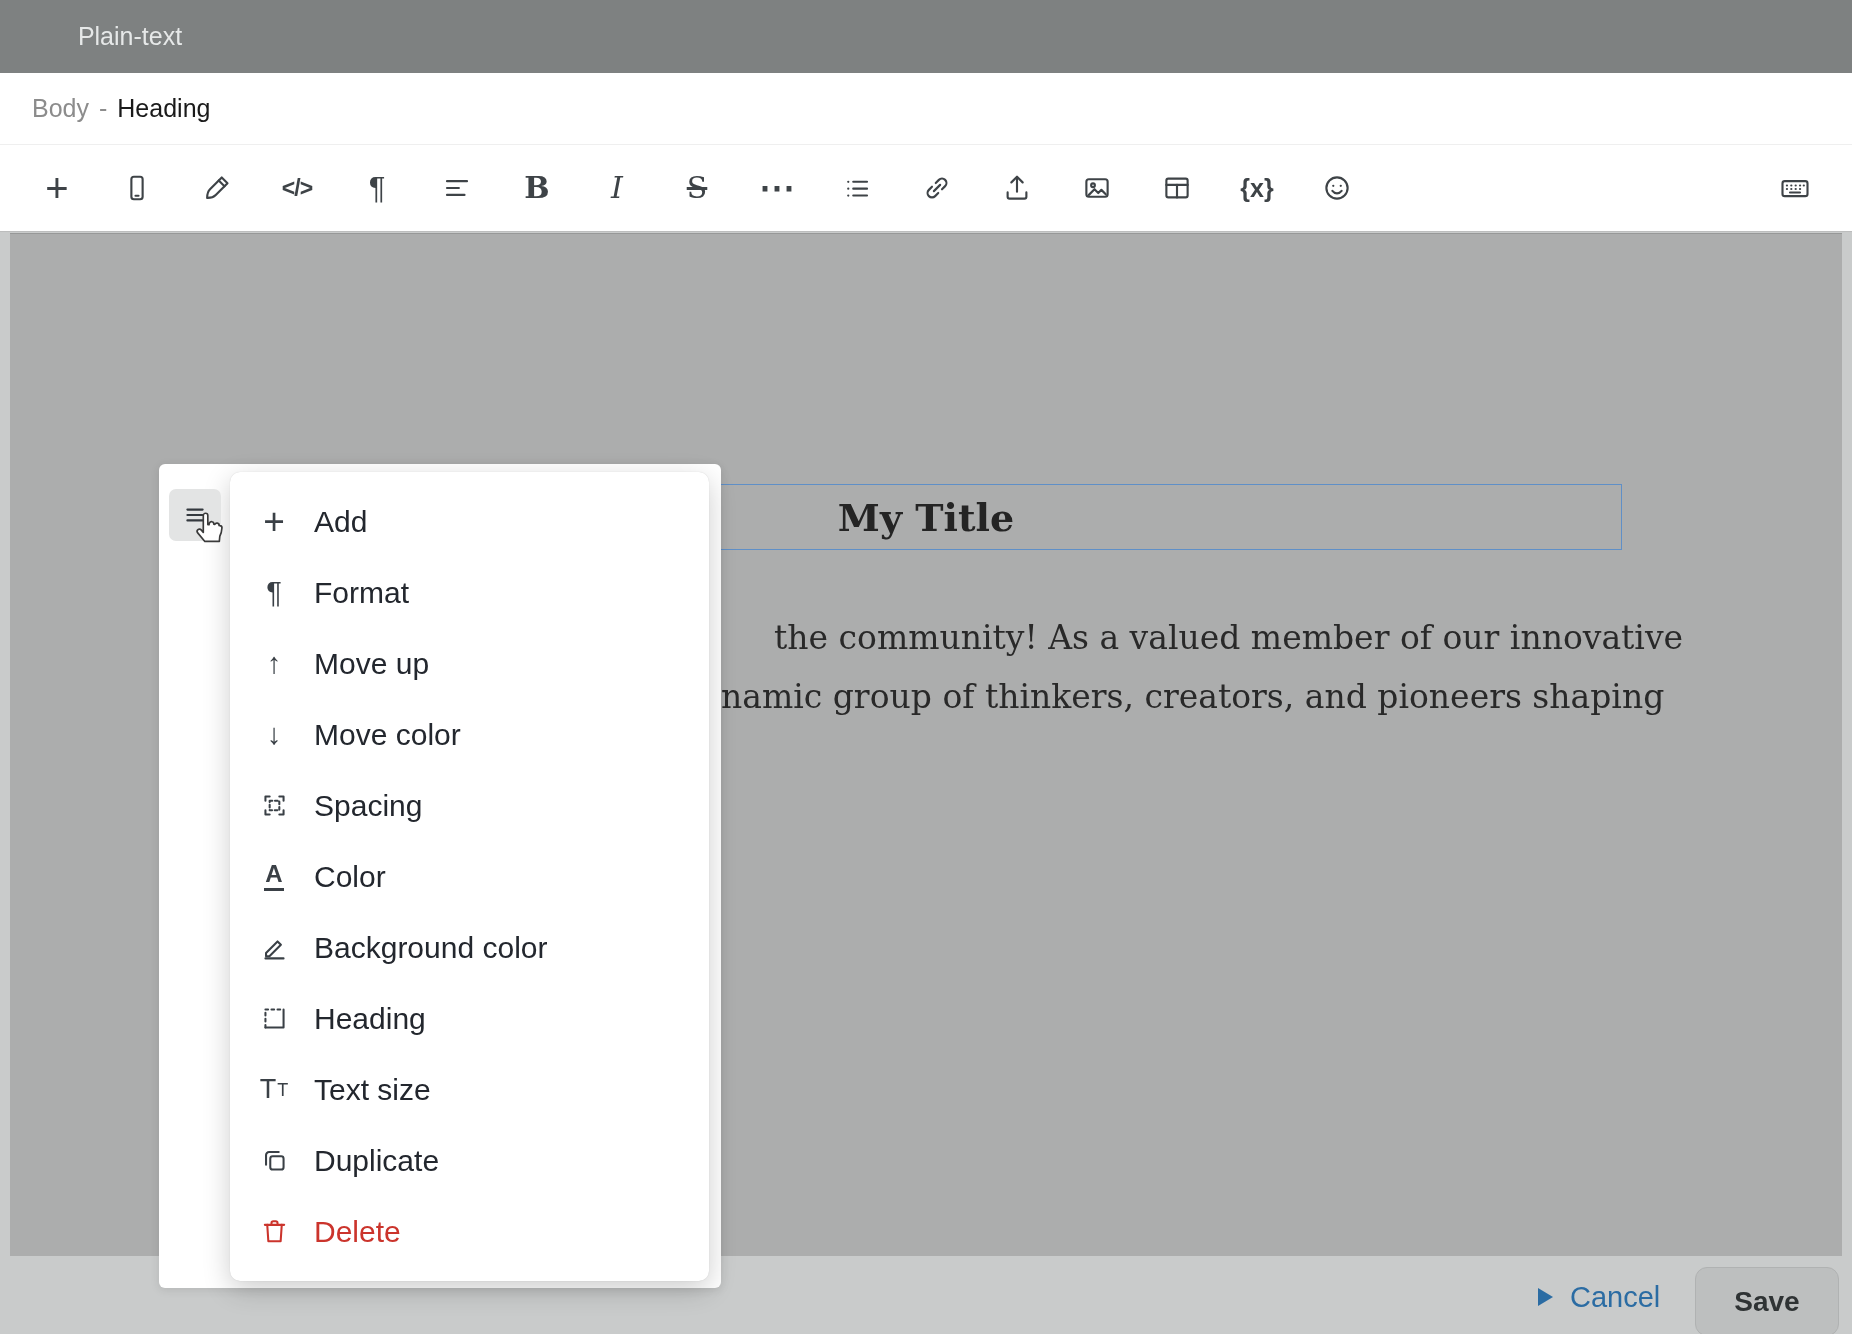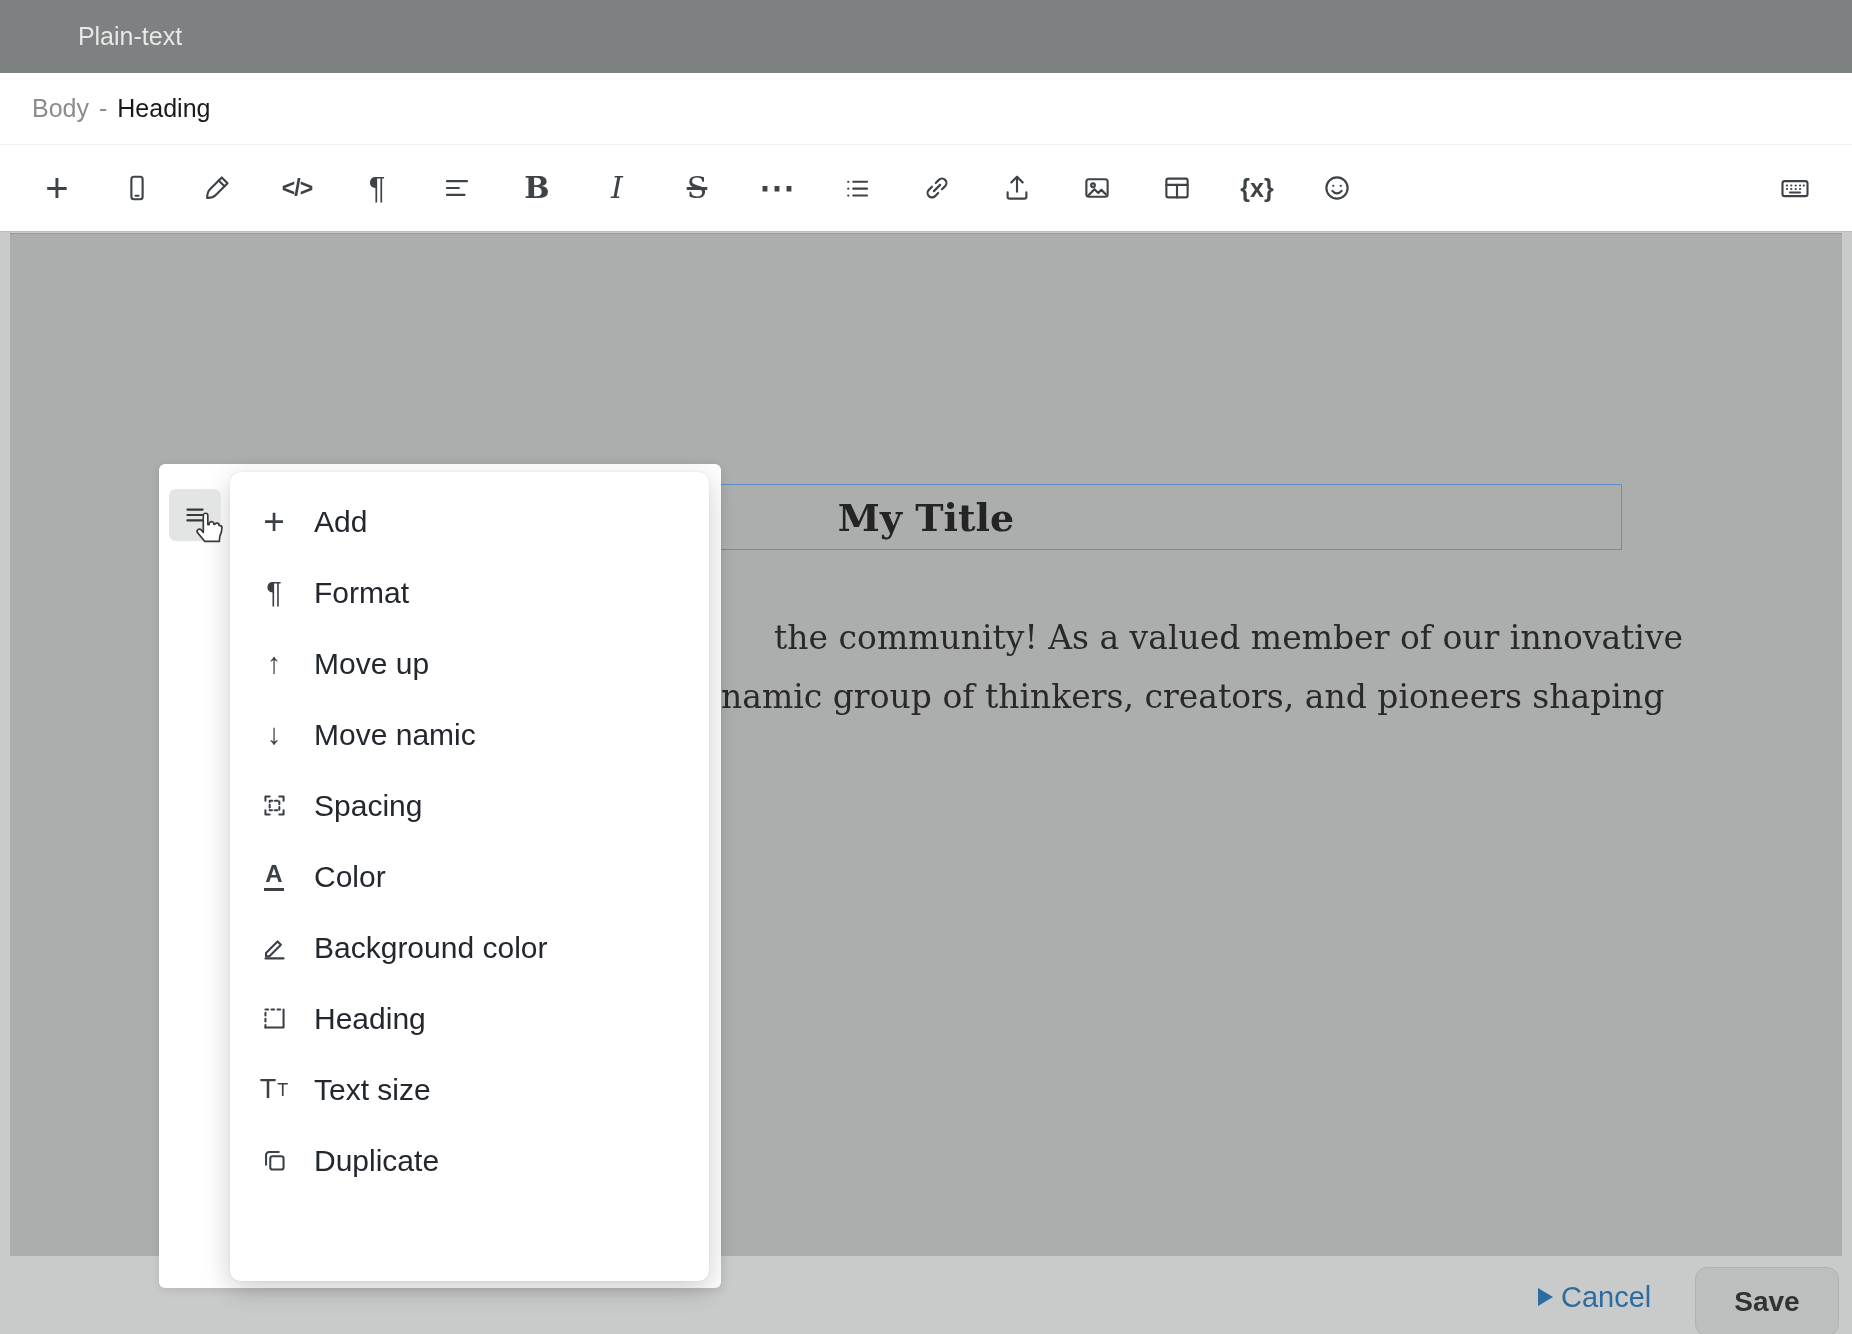--- a/index.html
+++ b/index.html
@@ -55,21 +55,21 @@
   .mi-svg{width:29px;height:29px;fill:none;stroke:currentColor;stroke-width:1.7;stroke-linecap:round;stroke-linejoin:round;}
   .mi-glyph{font-size:29px;line-height:1;}
   .mi-glyph-add{font-size:37px;font-weight:300;}
   .glyph-A{font-weight:700;font-size:24px;line-height:1;border-bottom:3px solid currentColor;padding:0 1px 2px 1px;}
   .glyph-T{font-weight:500;font-size:27px;line-height:1;}
   .glyph-T-small{font-weight:500;font-size:18px;line-height:1;margin-left:1px;}
   .mi-danger{color:#cb342c;}
   .mi-danger .mi-icon{color:#cb342c;}
   .mi-label{white-space:nowrap;}
   
-  .cancel{position:absolute;left:1538px;top:1272px;height:50px;display:flex;align-items:center;gap:8px;color:#2b6ca3;font-size:29px;background:transparent;border:none;cursor:pointer;padding:0;z-index:2;}
+  .cancel{position:absolute;left:1538px;top:1272px;height:50px;display:flex;align-items:center;gap:17px;color:#2b6ca3;font-size:29px;background:transparent;border:none;cursor:pointer;padding:0;z-index:2;}
   .cancel-tri{width:0;height:0;border-left:15px solid #2b6ca3;border-top:9px solid transparent;border-bottom:9px solid transparent;}
   .save-btn{position:absolute;left:1695px;top:1267px;width:144px;height:69px;background:#bdbfbf;border:1px solid #b0b2b2;border-radius:12px;color:#2f3334;font-size:28px;font-weight:600;display:flex;align-items:center;justify-content:center;cursor:pointer;z-index:2;}
 </style>
 </head>
 <body>
 
 <div class="tabbar">
   <div class="tab tab-inactive">
     <span>Plain-text</span>
   </div>
@@ -229,21 +229,21 @@
     <span class="mi-icon">
         <span class="mi-glyph">↑</span>
       </span>
     <span class="mi-label">Move up</span>
   </div>
 
   <div class="menu-item">
     <span class="mi-icon">
         <span class="mi-glyph">↓</span>
       </span>
-    <span class="mi-label">Move namic</span>
+    <span class="mi-label">Move color</span>
   </div>
 
   <div class="menu-item">
     <span class="mi-icon">
       <svg class="mi-svg" viewBox="0 0 24 24">
         <path d="M4.5 8V4.5H8"></path>
           <path d="M16 4.5h3.5V8"></path>
           <path d="M19.5 16v3.5H16"></path>
           <path d="M8 19.5H4.5V16"></path>
         <rect x="8" y="8" width="8" height="8" stroke-dasharray="2.2 2.2"></rect>
@@ -290,20 +290,30 @@
   <div class="menu-item">
     <span class="mi-icon">
       <svg class="mi-svg" viewBox="0 0 24 24">
         <rect x="8.5" y="8.5" width="11" height="11" rx="2"></rect>
           <path d="M15.5 5h-8A2.5 2.5 0 0 0 5 7.5v8"></path>
       </svg>
     </span>
     <span class="mi-label">Duplicate</span>
   </div>
 
+  <div class="menu-item mi-danger">
+    <span class="mi-icon">
+      <svg class="mi-svg" viewBox="0 0 24 24">
+        <line x1="4" y1="6.5" x2="20" y2="6.5"></line>
+        <path d="M9.5 6.5V5a1.5 1.5 0 0 1 1.5-1.5h2A1.5 1.5 0 0 1 14.5 5v1.5"></path>
+        <path d="M6 6.5l.9 13.5h10.2l.9-13.5"></path>
+      </svg>
+    </span>
+    <span class="mi-label">Delete</span>
+  </div>
 
 </div>
 
 <button class="cancel">
   <span class="cancel-tri"></span>
   <span>Cancel</span>
 </button>
 <button class="save-btn">
   <span>Save</span>
 </button>

